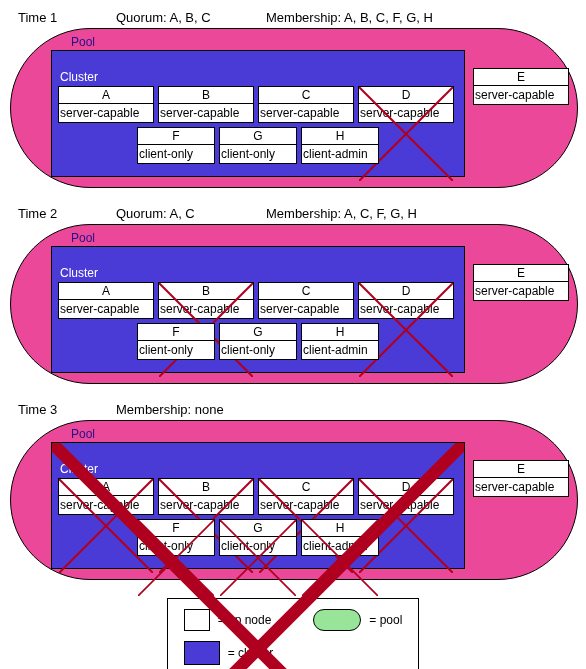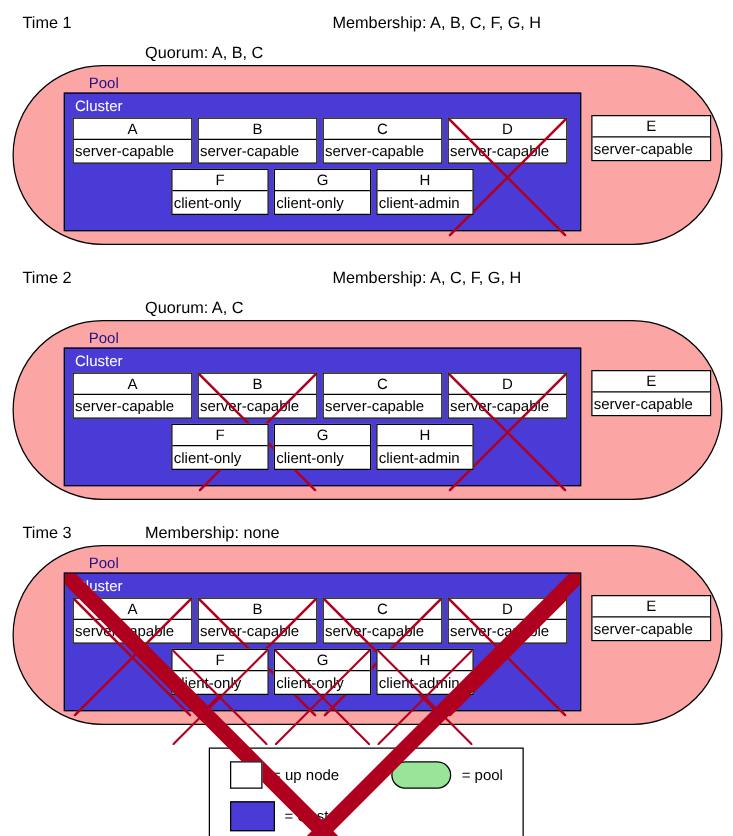--- a/index.html
+++ b/index.html
@@ -12,25 +12,25 @@
     width: 586px;
   }
   .section { margin-bottom: 18px; }
   .header-row {
     display: flex;
     font-weight: normal;
     font-size: 13px;
     margin: 0 0 3px 8px;
   }
   .header-row .time-col { width: 98px; }
-  .header-row .quorum-col { width: 150px; margin-top: 24px; }
+  .header-row .quorum-col { width: 150px; }
   .header-row .membership-col { flex: 1; }
   .pool {
     position: relative;
-    background: #fca5a5;
+    background: #ec4899;
     border: 1px solid #000;
     border-radius: 90px;
     padding: 4px 8px 10px 8px;
     width: 568px;
     margin: 0 auto;
   }
   .pool-label {
     color: #22118a;
     font-size: 12px;
     margin: 2px 0 1px 52px;
@@ -44,21 +44,21 @@
   .cluster {
     position: relative;
     background: #4a3bd6;
     border: 1px solid #000;
     padding: 3px 6px 8px 6px;
     width: 415px;
   }
   .cluster-label {
     color: #fff;
     font-size: 12px;
-    margin: 0 0 2px 2px;
+    margin: 16px 0 2px 2px;
   }
   .node-row {
     display: flex;
     gap: 4px;
     margin-bottom: 4px;
   }
   .node-row.center { justify-content: center; }
   .node {
     position: relative;
     border: 1px solid #000;

